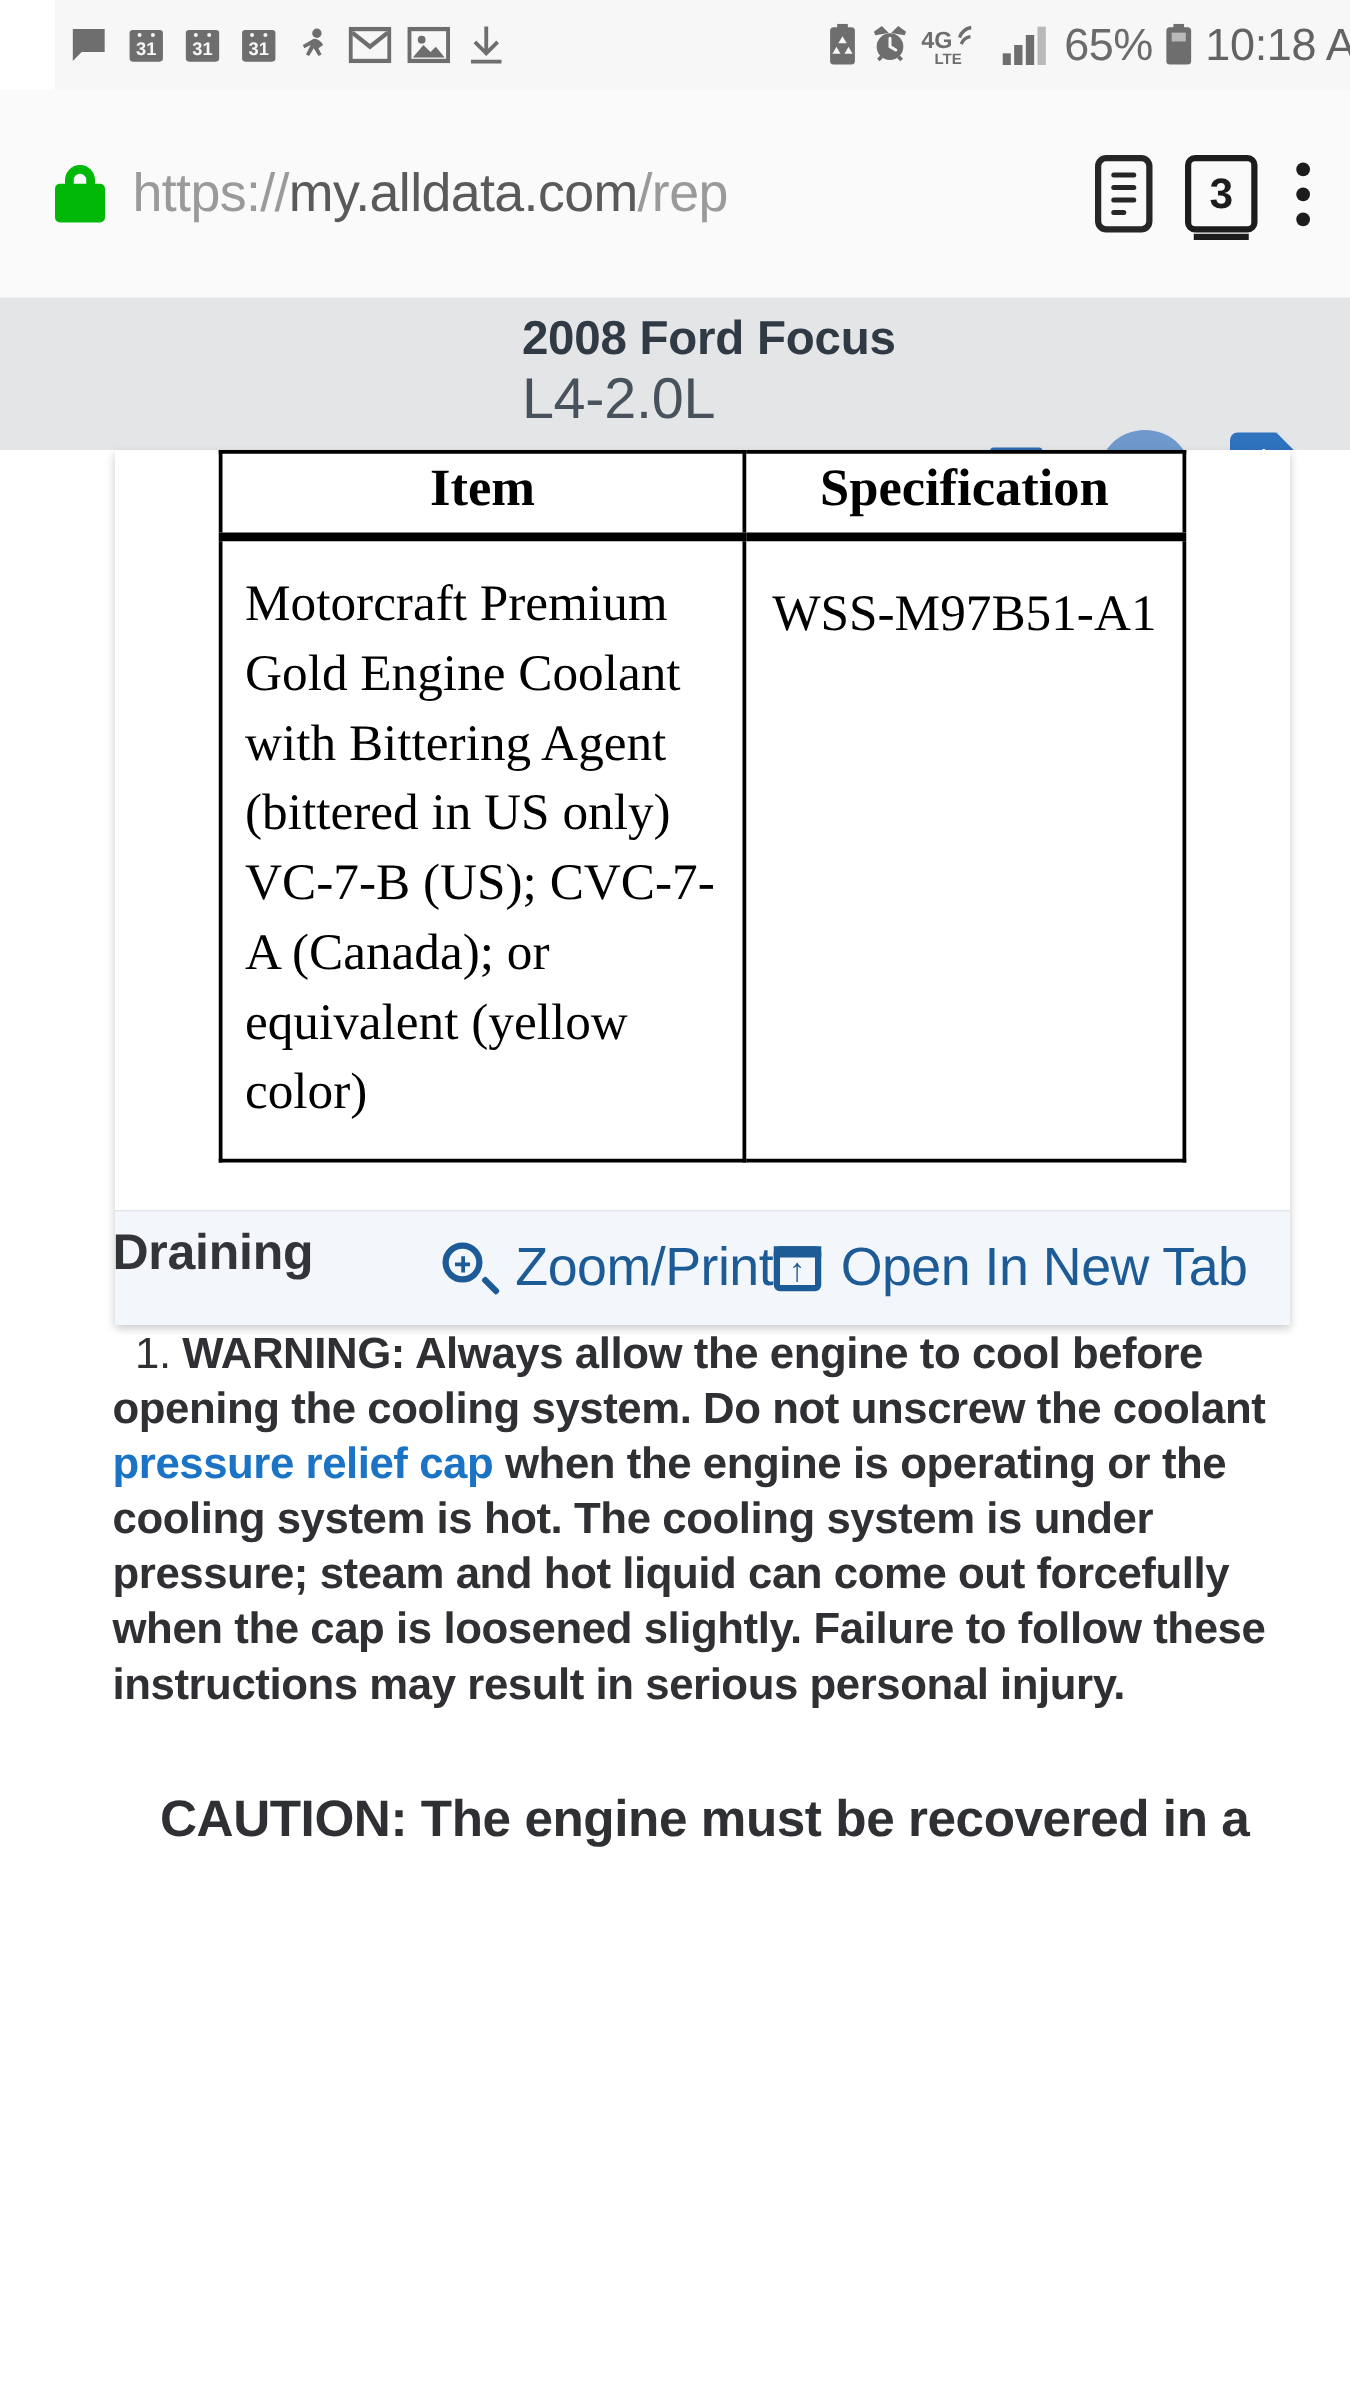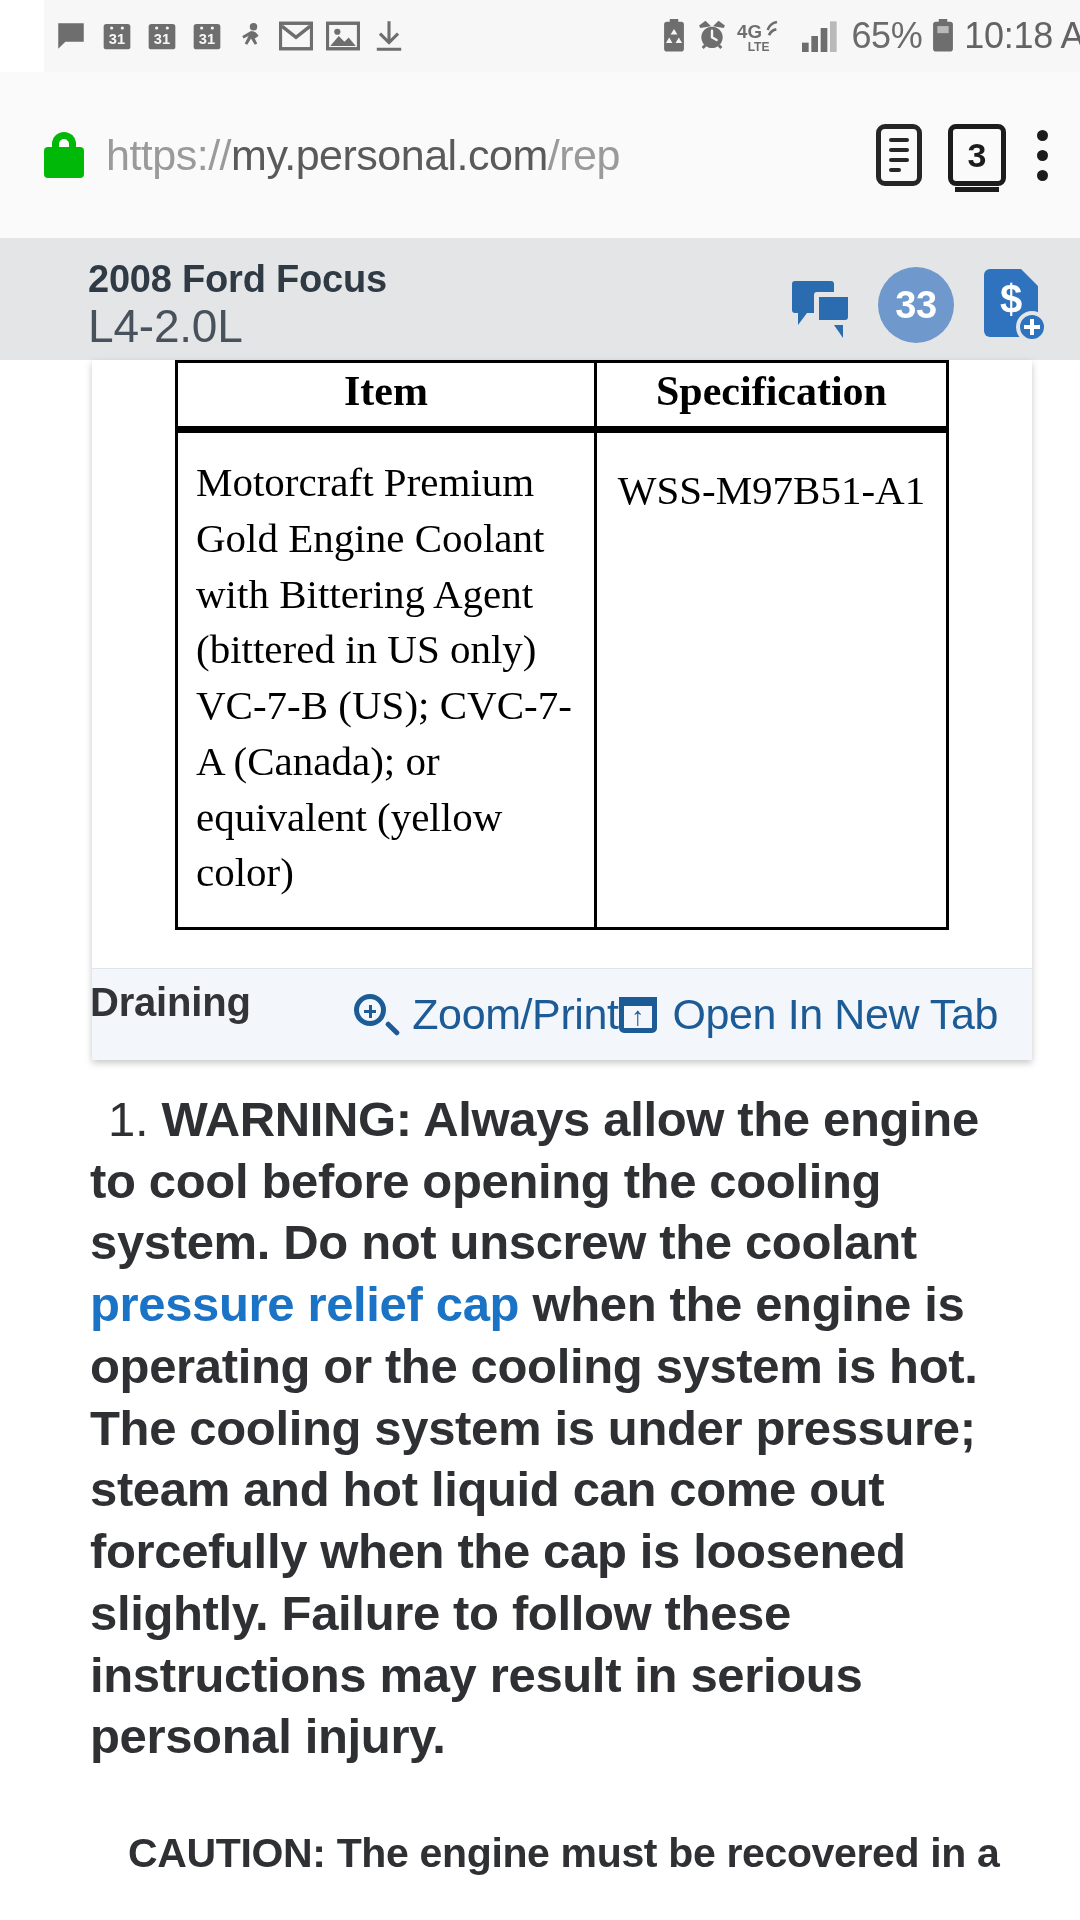--- a/index.html
+++ b/index.html
@@ -81,21 +81,21 @@
     position:absolute; left:2px; right:2px; bottom:-11px; height:5px; background:#1c1c1c;
   }
   .kebab { width: 12px; display:flex; flex-direction:column; gap:9px; align-items:center; margin-left: 30px; margin-right: 6px; }
   .kebab span { width:11px; height:11px; border-radius:50%; background:#1c1c1c; display:block; }
 
   
   .vehiclebar {
     position: absolute; top: 238px; left: 0;
     width: 1080px; height: 122px;
     background: #e4e5e7;
-    display: flex; align-items: center; padding: 12px 34px 0 88px;
+    display: flex; align-items: center; padding: 12px 34px 0 88px; flex-direction: column;
   }
   .veh-title { font-size: 38px; font-weight: 700; color: #2f3a44; line-height: 1.12; letter-spacing: -0.2px; }
   .veh-sub { font-size: 46px; font-weight: 400; color: #48525c; line-height: 1.12; letter-spacing: -0.2px; }
   .veh-actions { margin-left: auto; display: flex; align-items: center; gap: 30px; }
 
   .chat-icon { width: 56px; height: 48px; position: relative; }
   .chat-icon .b1 {
     position:absolute; left:0; top:0; width:42px; height:32px;
     background:#2b6cb0; border-radius:3px;
   }
@@ -205,22 +205,22 @@
     position:absolute; right:1px; bottom:-1px; width:5px; height:17px;
     background:#1c5b96; transform:rotate(-45deg); border-radius:2px;
   }
 
   
   .prose { position:absolute; left:90px; top:620px; width:930px; }
   .h-drain {
     font-size: 40px; font-weight: 700; color:#333437; letter-spacing:-0.2px;
   }
   .step {
-    margin-top: 64px;
-    font-size: 49px; font-weight: 700; color:#2f3033;
+    margin-top: 36px;
+    font-size: 35px; font-weight: 700; color:#2f3033;
     line-height: 1.26; letter-spacing:-0.35px;
     text-indent: 18px;
   }
   .step .num { font-weight: 400; }
   .step a.inline-link { color:#1a73c4; text-decoration:none; font-weight:700; }
   .caution {
     margin-top: 60px; padding-left: 38px;
     font-size: 41px; font-weight: 700; color:#2f3033;
     line-height: 1.26; letter-spacing:-0.35px;
   }
@@ -329,21 +329,21 @@
       <span class="sb-time">10:18 AM</span>
     </div>
   </div>
 
   <div class="browserbar">
     <span class="lock-icon">
       <span class="lock-shackle"></span>
         <span class="lock-body"></span>
     </span>
     <div class="urlwrap">
-      <div class="urltext"><span>https://</span><span class="host">my.personal.com</span><span>/rep</span></div>
+      <div class="urltext"><span>https://</span><span class="host">my.alldata.com</span><span>/rep</span></div>
       <div class="urlfade"></div>
     </div>
     <div class="bb-btn">
       <div class="reader-icon">
           <i></i>
           <i></i>
           <i></i>
           <i></i>
         </div>
     </div>

